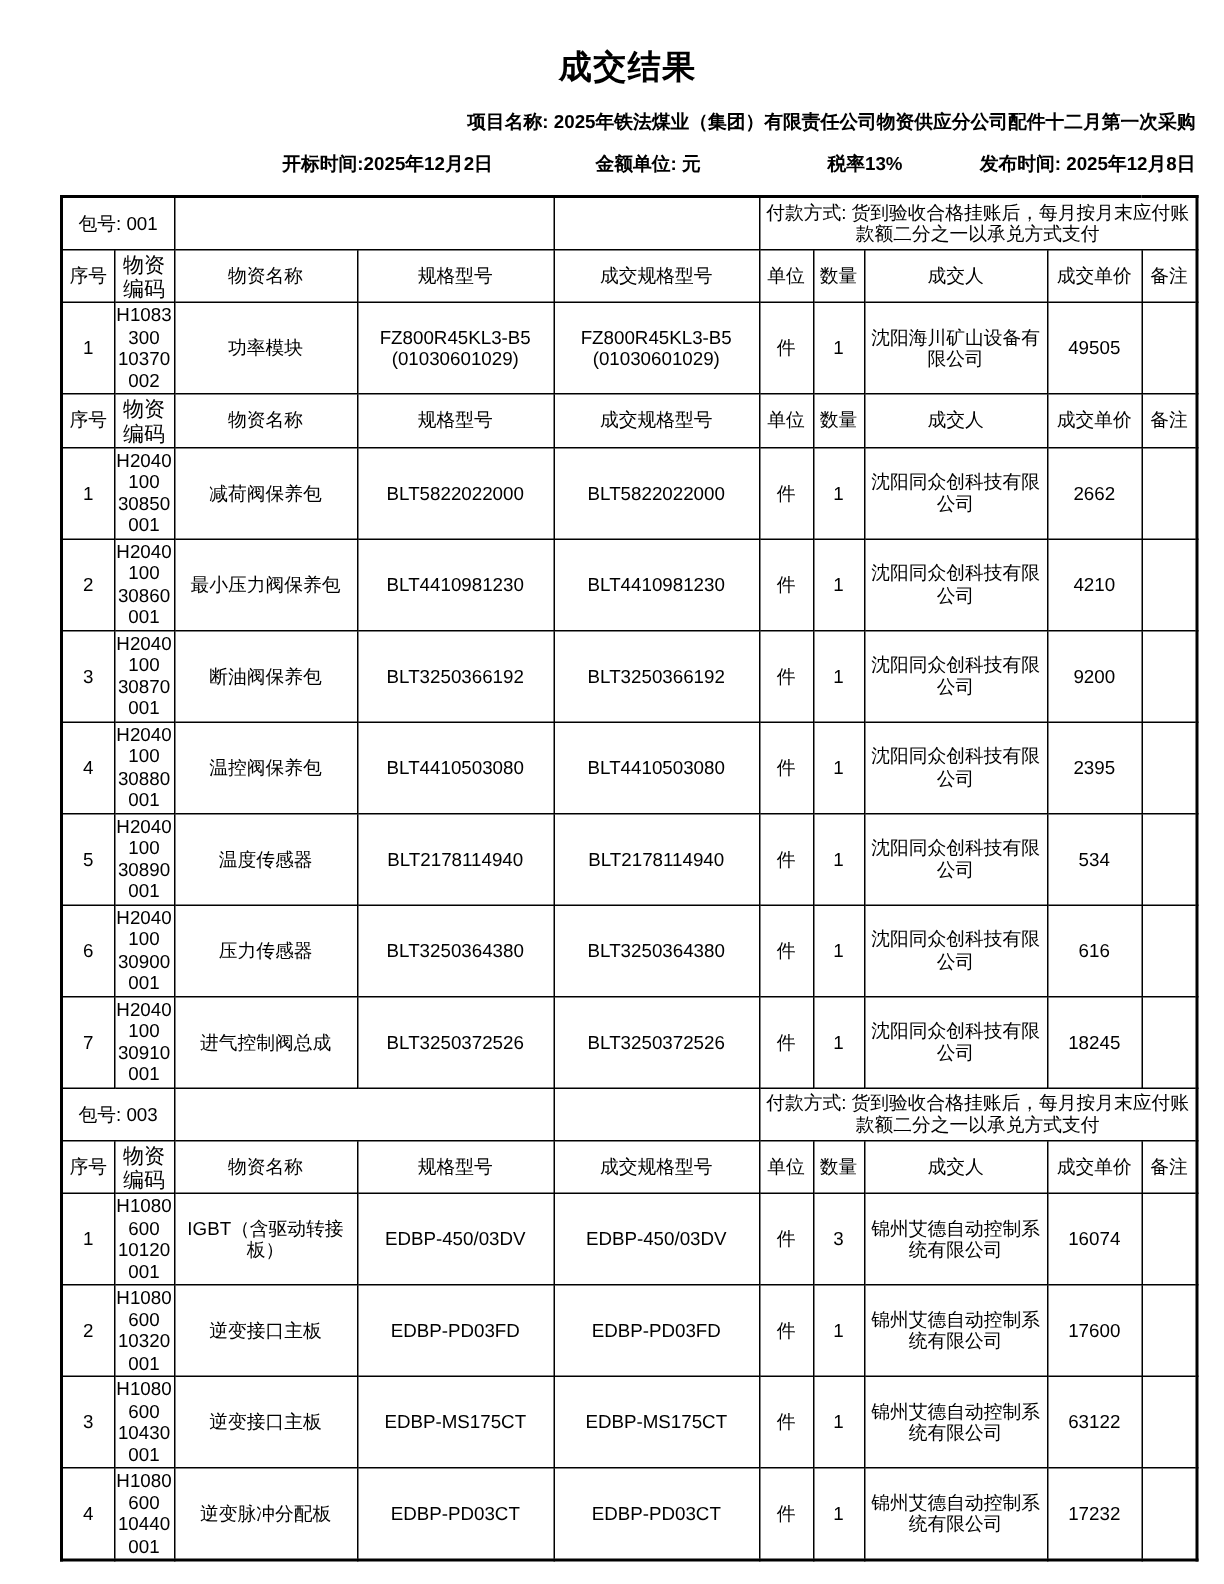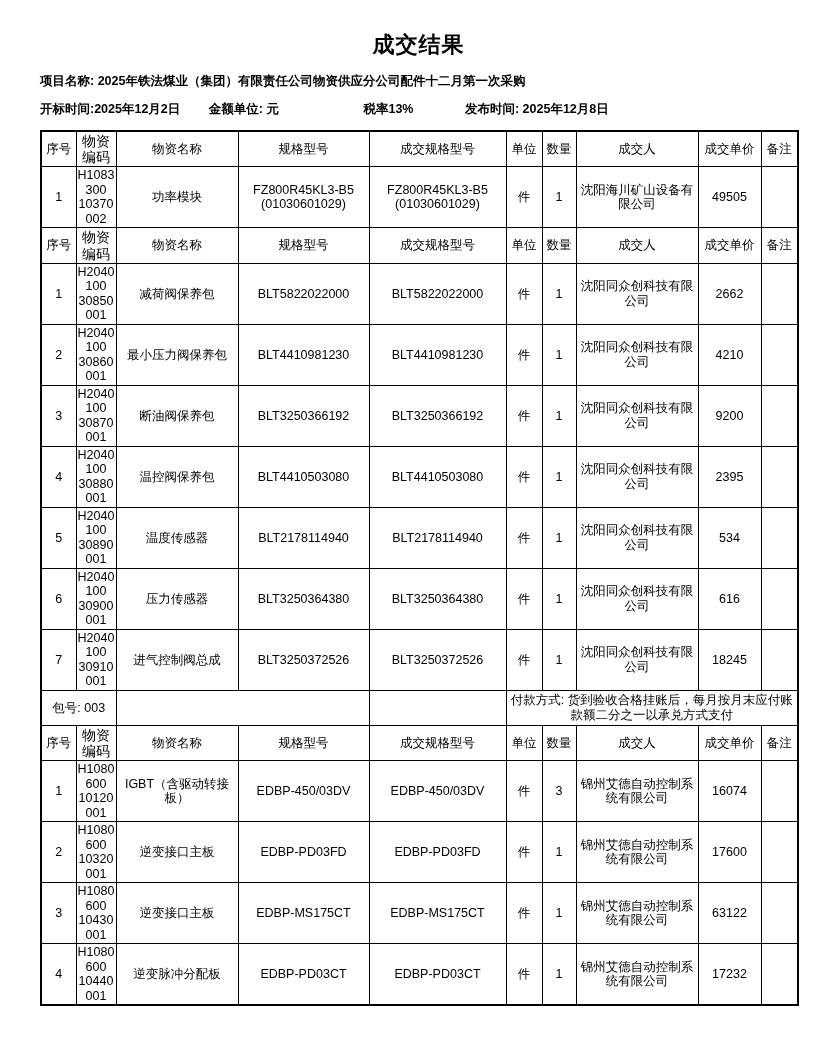--- a/index.html
+++ b/index.html
@@ -6,23 +6,23 @@
   body {
     width:816px; height:1056px; background:#ffffff; color:#000;
     font-family:"Liberation Sans", sans-serif; overflow:hidden;
   }
   .page { width:816px; height:1056px; box-sizing:border-box; padding-top:30px; }
   .content { width:757px; margin-left:40px; }
   .doc-title {
     font-size:22px; font-weight:bold; text-align:center;
     margin:0 0 14px 0; letter-spacing:1px;
   }
-  .meta-line { font-size:12.5px; font-weight:bold; margin:0 0 13px 0; line-height:1.2; }
+  .meta-line { font-size:12.5px; font-weight:bold; margin:0 0 13px 0; line-height:1.2;text-align:right; }
   .meta-line .seg1 { margin-right:25px; }
-  .meta-line .seg2 { margin-right:40px; }
+  .meta-line .seg2 { margin-right:40px;margin-left:40px; }
   .meta-line .seg3 { margin-right:48px;margin-left:41px; }
   table.result {
     border-collapse:collapse; table-layout:fixed; width:757px;
     border:2px solid #000;
   }
   table.result td, table.result th {
     border:1px solid #000; text-align:center; vertical-align:middle;
     font-size:12.5px; line-height:1.16; padding:1px 1px; overflow:hidden;
     font-weight:normal; word-break:break-word;
   }
@@ -59,20 +59,26 @@
           <col style="width:131px">
         <col style="width:137px">
           <col style="width:36px">
           <col style="width:34px">
           <col style="width:122px">
         <col style="width:63px">
           <col style="width:37px">
       </colgroup>
       <tbody>
 
+        <tr class="pkg">
+          <td colspan="2" class="pkg-label">包号: 001</td>
+          <td colspan="2"></td>
+          <td></td>
+          <td colspan="5" class="payment">付款方式: 货到验收合格挂账后，每月按月末应付账款额二分之一以承兑方式支付</td>
+        </tr>
         <tr class="head">
           <th>序号</th>
           <th class="hcode">物资编码</th>
           <th>物资名称</th>
           <th>规格型号</th>
           <th>成交规格型号</th>
           <th>单位</th>
           <th>数量</th>
           <th>成交人</th>
           <th>成交单价</th>

